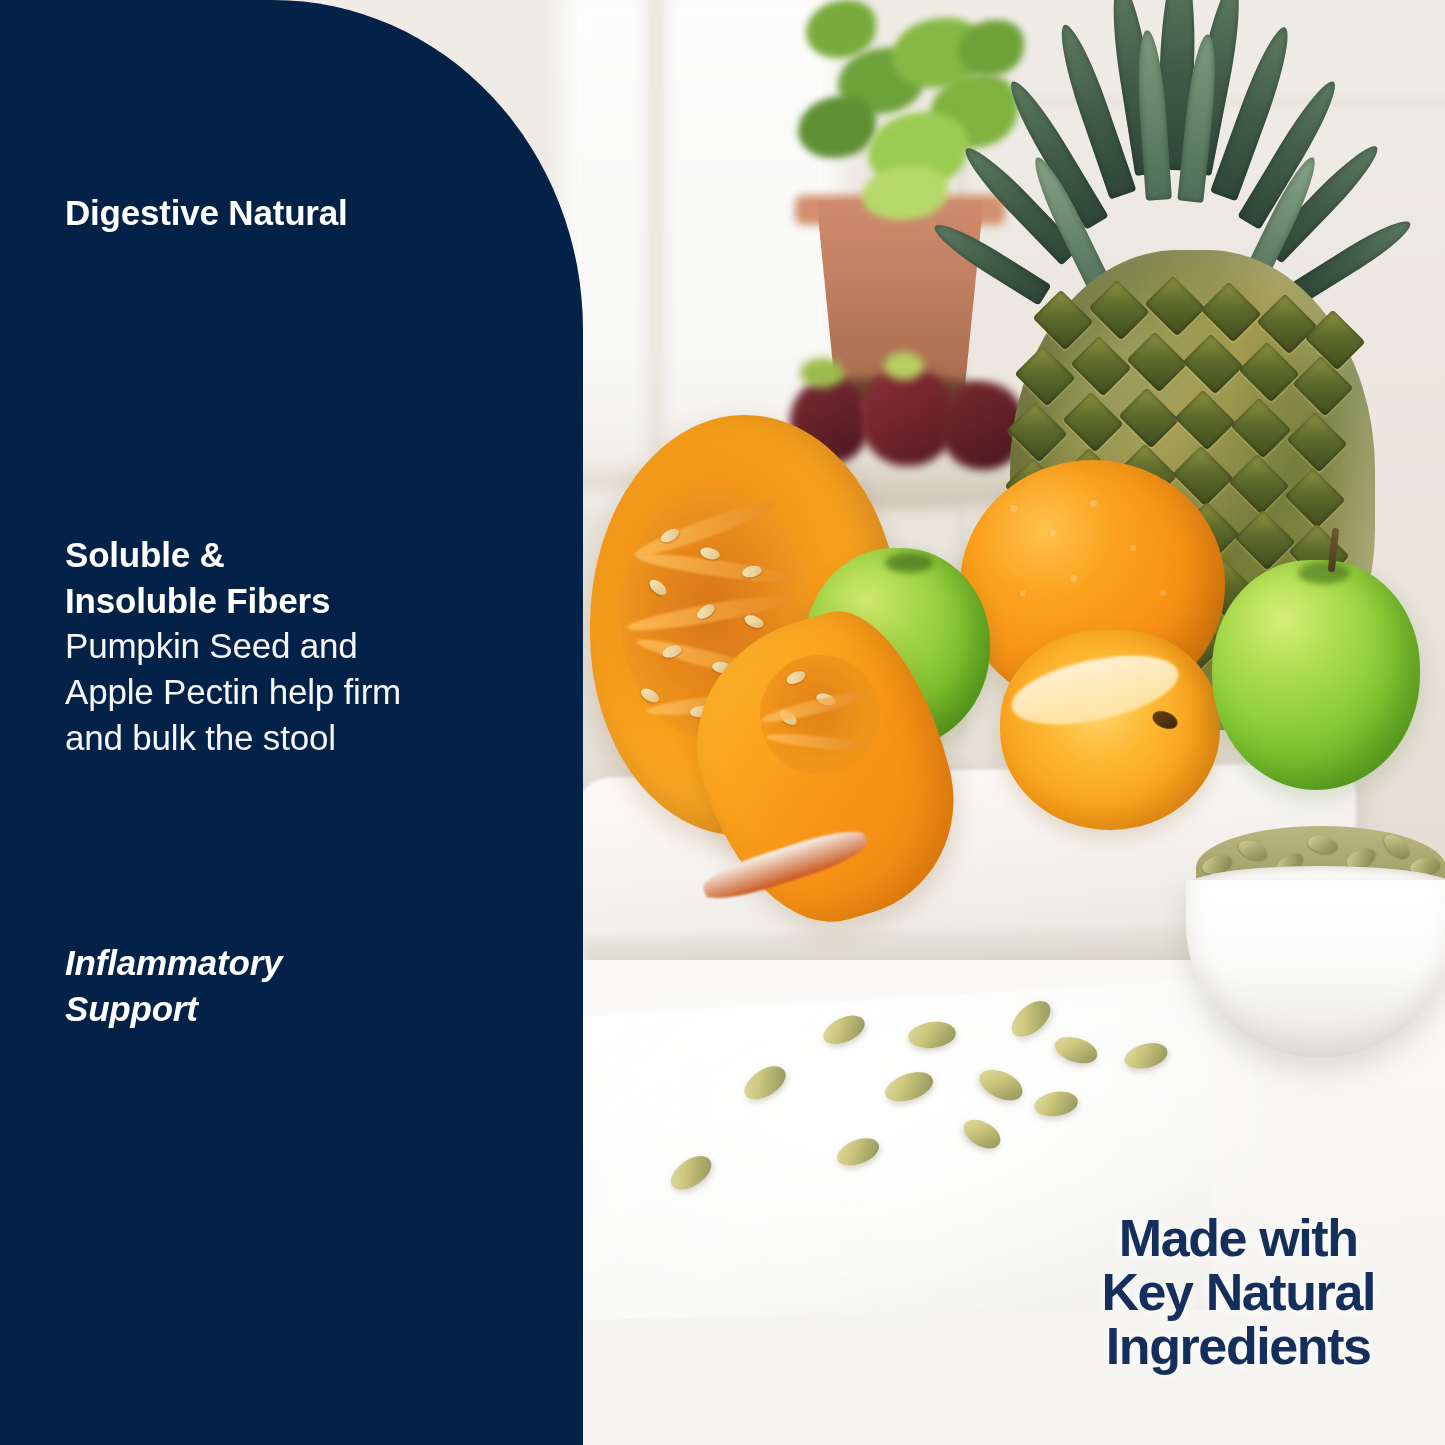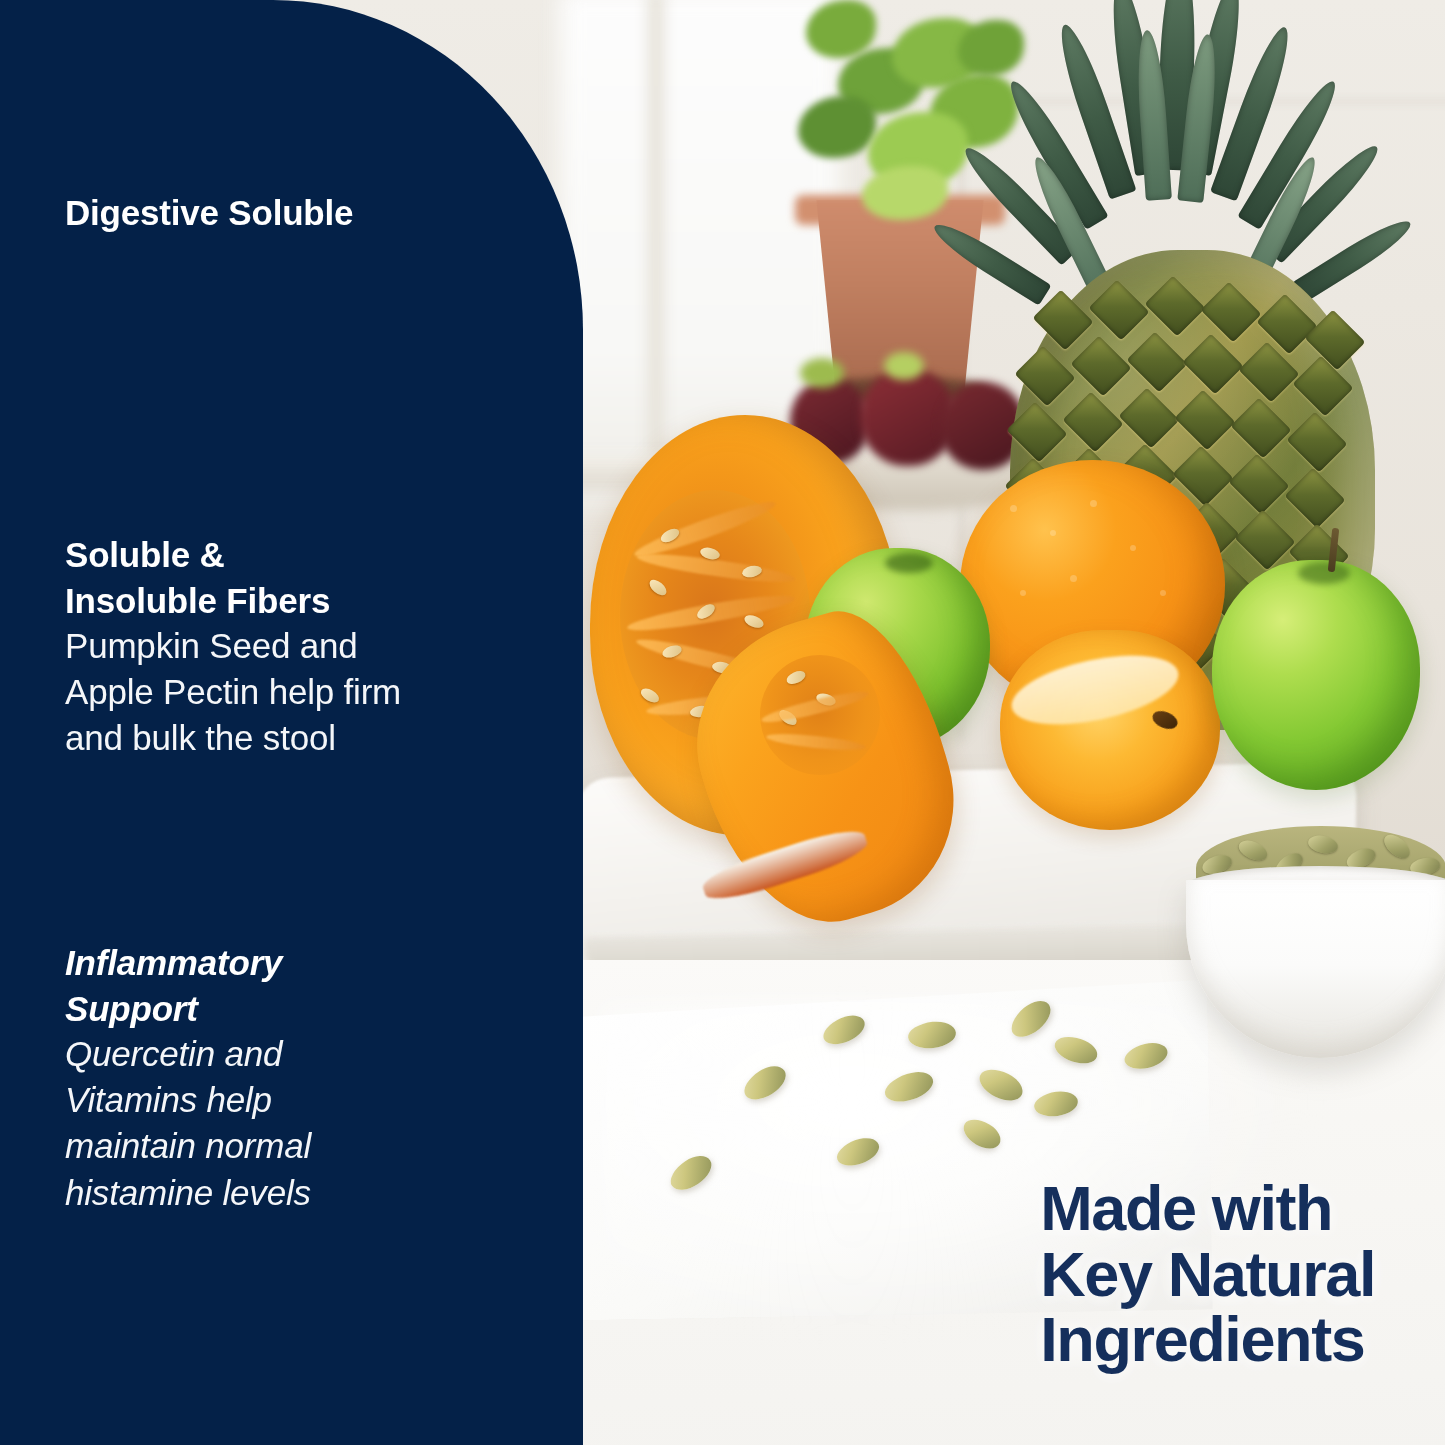--- a/index.html
+++ b/index.html
@@ -188,22 +188,22 @@
     font-size:35px; font-weight:700; line-height:1.30; letter-spacing:-0.2px;
     color:#ffffff; white-space:pre-line;
   }
   .f-body {
     font-size:35px; font-weight:400; line-height:1.32; letter-spacing:-0.2px;
     color:#f4f6f9; white-space:pre-line;
   }
 
   
   .headline {
-    position:absolute; right:70px; bottom:72px; z-index:6; text-align:left;
-    color:#152f5c; font-weight:700; font-size:63px; line-height:1.04;
+    position:absolute; right:70px; bottom:72px; z-index:6; text-align:center;
+    color:#152f5c; font-weight:700; font-size:52px; line-height:1.04;
     letter-spacing:-1.4px; white-space:pre-line;
     text-shadow:0 2px 14px rgba(255,255,255,.78), 0 0 26px rgba(255,255,255,.55);
   }
 </style>
 </head>
 <body>
 
 <div id="stage">
 
   <div class="photo">
@@ -406,38 +406,34 @@
       <div class="pepita" style="left:836px;top:1140px;width:44px;height:24px;transform:rotate(-20deg);"></div>
       <div class="pepita" style="left:668px;top:1160px;width:46px;height:26px;transform:rotate(-34deg);"></div>
     </div>
 
   </div>
 
   <div class="navy-panel">
     <div class="feature-list">
 
       <div class="feature f1">
-        <div class="f-title">Digestive Soluble</div>
+        <div class="f-title">Digestive Natural</div>
       </div>
 
       <div class="feature f2">
         <div class="f-title">Soluble &amp;
 Insoluble Fibers</div>
         <div class="f-body">Pumpkin Seed and
 Apple Pectin help firm
 and bulk the stool</div>
       </div>
 
       <div class="feature f3">
         <div class="f-title">Inflammatory
 Support</div>
-        <div class="f-body">Quercetin and
-Vitamins help
-maintain normal
-histamine levels</div>
       </div>
 
     </div>
   </div>
 
   <div class="headline">Made with
 Key Natural
 Ingredients</div>
 
 </div>

